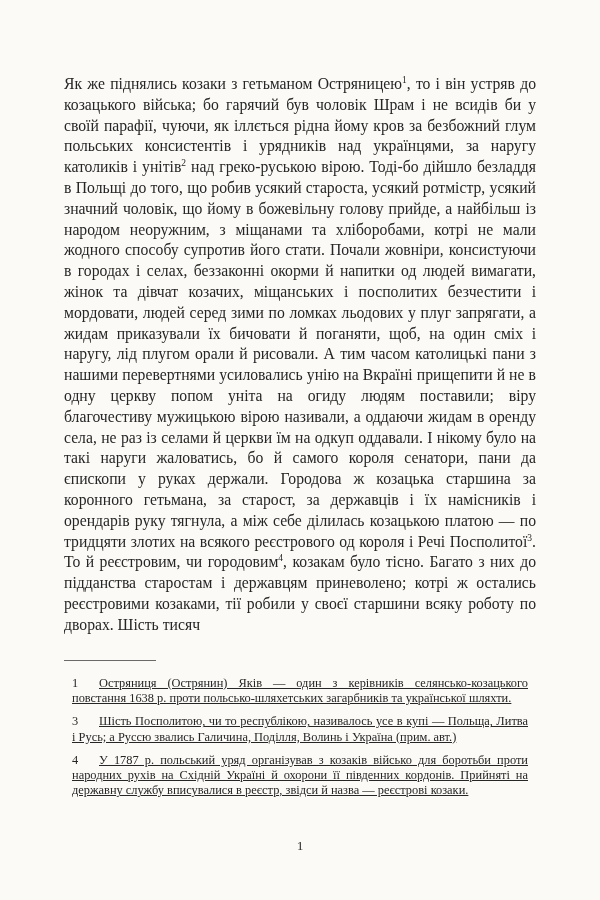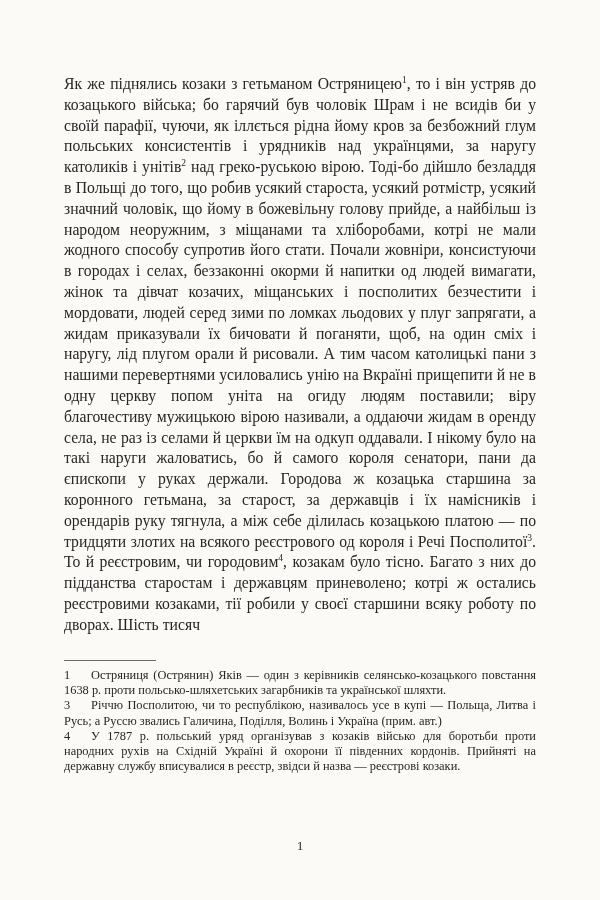--- a/index.html
+++ b/index.html
@@ -51,25 +51,26 @@
     border: 0;
     border-top: 1px solid #6a6a6a;
   }
   .footnotes {
     position: absolute;
     top: 668px;
     left: 64px;
     right: 64px;
   }
   .footnote {
-    margin: 0;
+    margin: 8px;
     font-size: 12.4px;
     line-height: 15.2px;
     text-align: justify;
     text-justify: inter-word;
+    text-decoration: underline;
   }
   .fn-num {
     display: inline-block;
     width: 27px;
   }
   .page-footer {
     position: absolute;
     top: 836px;
     left: 0;
     right: 0;
@@ -86,21 +87,21 @@
 <div class="page">
 
   <main class="text-block">
     <p class="body-text">Як же піднялись козаки з гетьманом Остряницею<sup class="fn-ref">1</sup>, то і він устряв до козацького війська; бо гарячий був чоловік Шрам і не всидів би у своїй парафії, чуючи, як іллється рідна йому кров за безбожний глум польських консистентів і урядників над українцями, за наругу католиків і унітів<sup class="fn-ref">2</sup> над греко-руською вірою. Тоді-бо дійшло безладдя в Польщі до того, що робив усякий староста, усякий ротмістр, усякий значний чоловік, що йому в божевільну голову прийде, а найбільш із народом неоружним, з міщанами та хліборобами, котрі не мали жодного способу супротив його стати. Почали жовніри, консистуючи в городах і селах, беззаконні окорми й напитки од людей вимагати, жінок та дівчат козачих, міщанських і посполитих безчестити і мордовати, людей серед зими по ломках льодових у плуг запрягати, а жидам приказували їх бичовати й поганяти, щоб, на один сміх і наругу, лід плугом орали й рисовали. А тим часом католицькі пани з нашими перевертнями усиловались унію на Вкраїні прищепити й не в одну церкву попом уніта на огиду людям поставили; віру благочестиву мужицькою вірою називали, а оддаючи жидам в оренду села, не раз із селами й церкви їм на одкуп оддавали. І нікому було на такі наруги жаловатись, бо й самого короля сенатори, пани да єпископи у руках держали. Городова ж козацька старшина за коронного гетьмана, за старост, за державців і їх намісників і орендарів руку тягнула, а між себе ділилась козацькою платою — по тридцяти злотих на всякого реєстрового од короля і Речі Посполитої<sup class="fn-ref">3</sup>. То й реєстровим, чи городовим<sup class="fn-ref">4</sup>, козакам було тісно. Багато з них до підданства старостам і державцям приневолено; котрі ж остались реєстровими козаками, тії робили у своєї старшини всяку роботу по дворах. Шість тисяч</p>
   </main>
 
   <hr class="footnote-rule">
 
   <section class="footnotes">
       <p class="footnote"><span class="fn-num">1</span><span class="fn-text">Остряниця (Острянин) Яків — один з керівників селянсько-козацького повстання 1638 р. проти польсько-шляхетських загарбників та української шляхти.</span></p>
-      <p class="footnote"><span class="fn-num">3</span><span class="fn-text">Річчю Посполитою, чи то республікою, називалось усе в купі — Польща, Литва і Русь; а Руссю звались Галичина, Поділля, Волинь і Україна (прим. авт.)</span></p>
+      <p class="footnote"><span class="fn-num">3</span><span class="fn-text">Шість Посполитою, чи то республікою, називалось усе в купі — Польща, Литва і Русь; а Руссю звались Галичина, Поділля, Волинь і Україна (прим. авт.)</span></p>
       <p class="footnote"><span class="fn-num">4</span><span class="fn-text">У 1787 р. польський уряд організував з козаків військо для боротьби проти народних рухів на Східній Україні й охорони її південних кордонів. Прийняті на державну службу вписувалися в реєстр, звідси й назва — реєстрові козаки.</span></p>
     </section>
 
   <footer class="page-footer">
     <span class="page-number">1</span>
   </footer>
 
 </div>
 
 </body></html>

